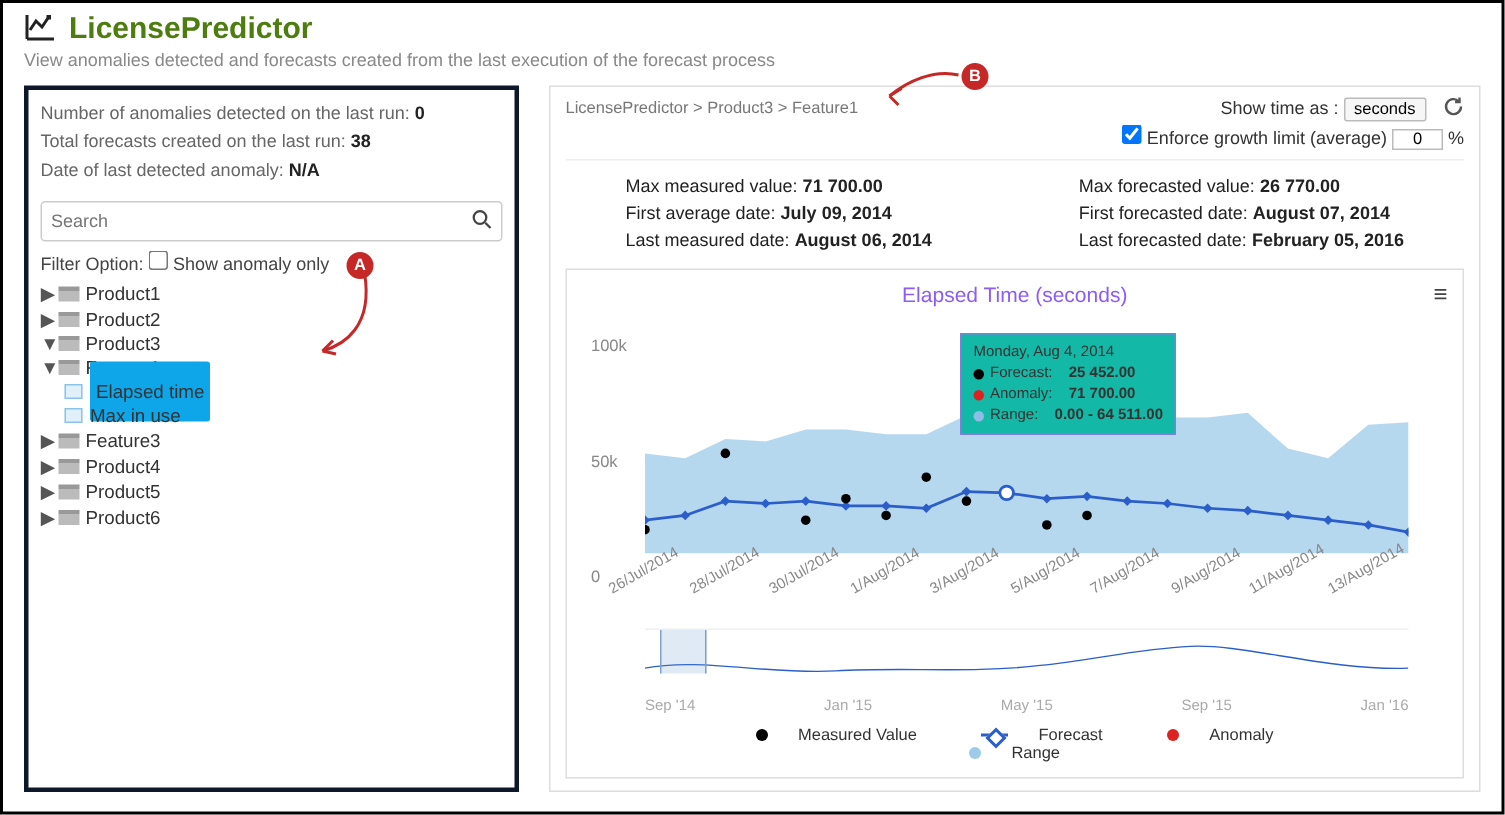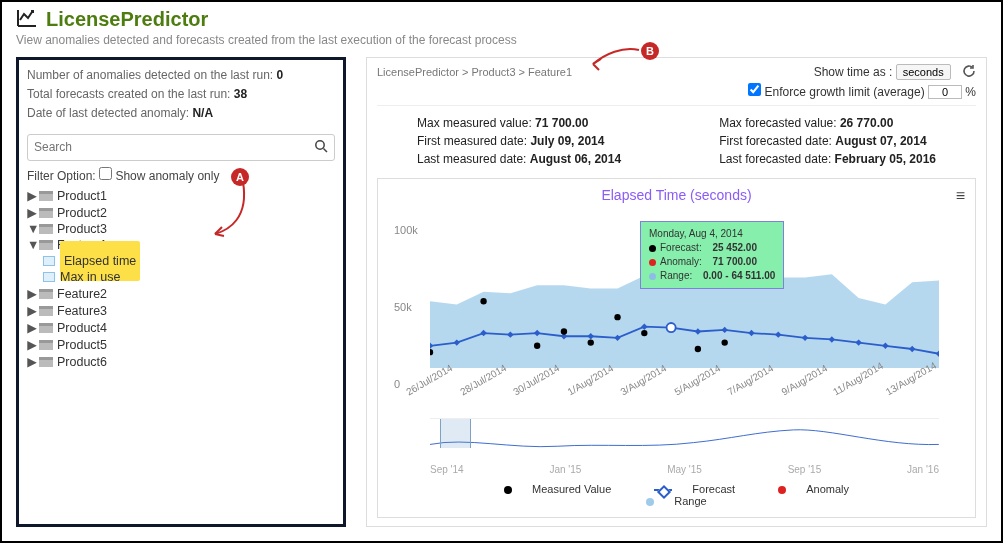--- a/index.html
+++ b/index.html
@@ -15,21 +15,21 @@
   .search-row { display: flex; align-items: center; border: 1px solid #ccc; border-radius: 3px; margin: 10px 0 6px; padding: 4px 6px; }
   .search-row input { border: none; outline: none; flex: 1; font-size: 12px; color: #888; }
   .search-row .icon { color: #444; }
   .filter-row { font-size: 12px; color: #444; margin-bottom: 4px; }
   .tree { list-style: none; font-size: 12.5px; color: #333; }
   .tree li { padding: 1px 0; white-space: nowrap; }
   .tree .caret { display: inline-block; width: 10px; text-align: center; color: #555; cursor: pointer; }
   .tree .ficon { display: inline-block; width: 14px; height: 10px; border-top: 3px solid #999; background: linear-gradient(#bbb,#bbb); margin: 0 4px -1px 2px; }
   .tree .doc { display: inline-block; width: 12px; height: 10px; border: 1px solid #8cc3e8; background: #dff0fb; margin: 0 5px -1px 16px; }
   .tree .lbl { cursor: pointer; }
-  .tree .selected { background: #fde047; padding: 13px 4px; border-radius: 2px; }
+  .tree .selected { background: #0ea5e9; padding: 13px 4px; border-radius: 2px; }
   .level1 { padding-left: 0; }
   .level2 { padding-left: 14px; }
   .level3 { padding-left: 28px; }
 
   .right-panel { flex: 1; border: 1px solid #ddd; padding: 6px 10px 8px; position: relative; }
   .rp-top { display: flex; justify-content: space-between; align-items: flex-start; border-bottom: 1px solid #eee; padding-bottom: 6px; }
   .breadcrumb { font-size: 11px; color: #777; padding-top: 2px; }
   .rp-top-right { text-align: right; font-size: 12px; color: #333; }
   .rp-top-right .row1 { margin-bottom: 2px; }
   .btn-small { border: 1px solid #bbb; background: #f6f6f6; padding: 1px 6px; font-size: 11px; border-radius: 2px; cursor: pointer; }
@@ -41,21 +41,21 @@
   .stats-col b { font-weight: 700; }
 
   .chart-area { border: 1px solid #ddd; margin-top: 4px; position: relative; padding: 8px 12px 10px; }
   .chart-title { text-align: center; font-size: 14px; color: #8b5cf6; }
   .hamburger { position: absolute; right: 10px; top: 8px; cursor: pointer; color: #444; font-size: 16px; }
   .chart { position: relative; height: 175px; margin: 6px 24px 0 40px; }
   .ylab { position: absolute; left: -36px; font-size: 11px; color: #888; transform: translateY(-50%); }
   svg.plot { position: absolute; inset: 0; }
   .xlabels { position: relative; height: 24px; margin-left: 40px; margin-right: 24px; }
   .xl { position: absolute; font-size: 10px; color: #888; transform: translateX(-50%) rotate(-30deg); transform-origin: left top; top: 4px; white-space: nowrap; }
-  .tooltip { position: absolute; left: 210px; top: 12px; background: #86efac; border: 1px solid #7f7fe0; padding: 5px 8px; font-size: 10px; line-height: 1.4; z-index: 5; }
+  .tooltip { position: absolute; left: 210px; top: 12px; background: #14b8a6; border: 1px solid #7f7fe0; padding: 5px 8px; font-size: 10px; line-height: 1.4; z-index: 5; }
   .tooltip .tt-row { display: flex; align-items: center; gap: 4px; }
   .dot { display: inline-block; width: 7px; height: 7px; border-radius: 50%; }
   .dot-black { background: #000; }
   .dot-red { background: #d22; }
   .dot-blue { background: #8fbce6; }
   .overview { position: relative; height: 40px; margin: 10px 24px 6px 40px; border-top: 1px solid #eee; }
   .overview svg { position: absolute; inset: 0; }
   .overview .brush { position: absolute; left: 2%; width: 6%; top: 0; bottom: 10px; background: rgba(100,150,200,.2); border-left: 1px solid #7da2c3; border-right: 1px solid #7da2c3; }
   .ov-labels { display: flex; justify-content: space-between; font-size: 10px; color: #aaa; margin: 0 24px 0 40px; }
   .legend { text-align: center; font-size: 11px; margin-top: 8px; color: #333; }
@@ -102,21 +102,20 @@
       <input type="checkbox" style="">
       <span>Show anomaly only</span>
     </div>
     <ul class="tree">
       <li class="level1"><span class="caret">▶</span><span class="ficon"></span><span class="lbl">Product1</span></li>
       <li class="level1"><span class="caret">▶</span><span class="ficon"></span><span class="lbl">Product2</span></li>
       <li class="level1"><span class="caret">▼</span><span class="ficon"></span><span class="lbl">Product3</span></li>
       <li class="level2"><span class="caret">▼</span><span class="ficon"></span><span class="lbl">Feature1</span></li>
       <li class="level3"><span class="doc"></span><span class="lbl selected">Elapsed time</span></li>
       <li class="level3"><span class="doc"></span><span class="lbl">Max in use</span></li>
-      <li class="level2"><span class="caret">▶</span><span class="ficon"></span><span class="lbl">Feature2</span></li>
       <li class="level2"><span class="caret">▶</span><span class="ficon"></span><span class="lbl">Feature3</span></li>
       <li class="level1"><span class="caret">▶</span><span class="ficon"></span><span class="lbl">Product4</span></li>
       <li class="level1"><span class="caret">▶</span><span class="ficon"></span><span class="lbl">Product5</span></li>
       <li class="level1"><span class="caret">▶</span><span class="ficon"></span><span class="lbl">Product6</span></li>
     </ul>
     <div class="callout" style="left:212px; top:108px;">A</div>
     <svg class="arrow" style="left:190px; top:118px;" width="56" height="66">
         <path d="M34 4 C 40 40, 20 52, 6 56" stroke="#c62828" stroke-width="2" fill="none"></path>
         <path d="M6 56 L13 49 M6 56 L15 58" stroke="#c62828" stroke-width="2" fill="none"></path>
       </svg>
@@ -139,21 +138,21 @@
           <span>Enforce growth limit (average)</span>
           <input class="num-input" value="0" style="">
           <span>%</span>
         </div>
       </div>
     </div>
 
     <div class="stats-row">
       <div class="stats-col">
         <p><span>Max measured value:</span> <b>71 700.00</b></p>
-        <p><span>First measured date:</span> <b>July 09, 2014</b></p>
+        <p><span>First average date:</span> <b>July 09, 2014</b></p>
         <p><span>Last measured date:</span> <b>August 06, 2014</b></p>
       </div>
       <div class="stats-col" style="margin-left:auto;">
         <p><span>Max forecasted value:</span> <b>26 770.00</b></p>
         <p><span>First forecasted date:</span> <b>August 07, 2014</b></p>
         <p><span>Last forecasted date:</span> <b>February 05, 2016</b></p>
       </div>
     </div>
 
     <div class="chart-area">

